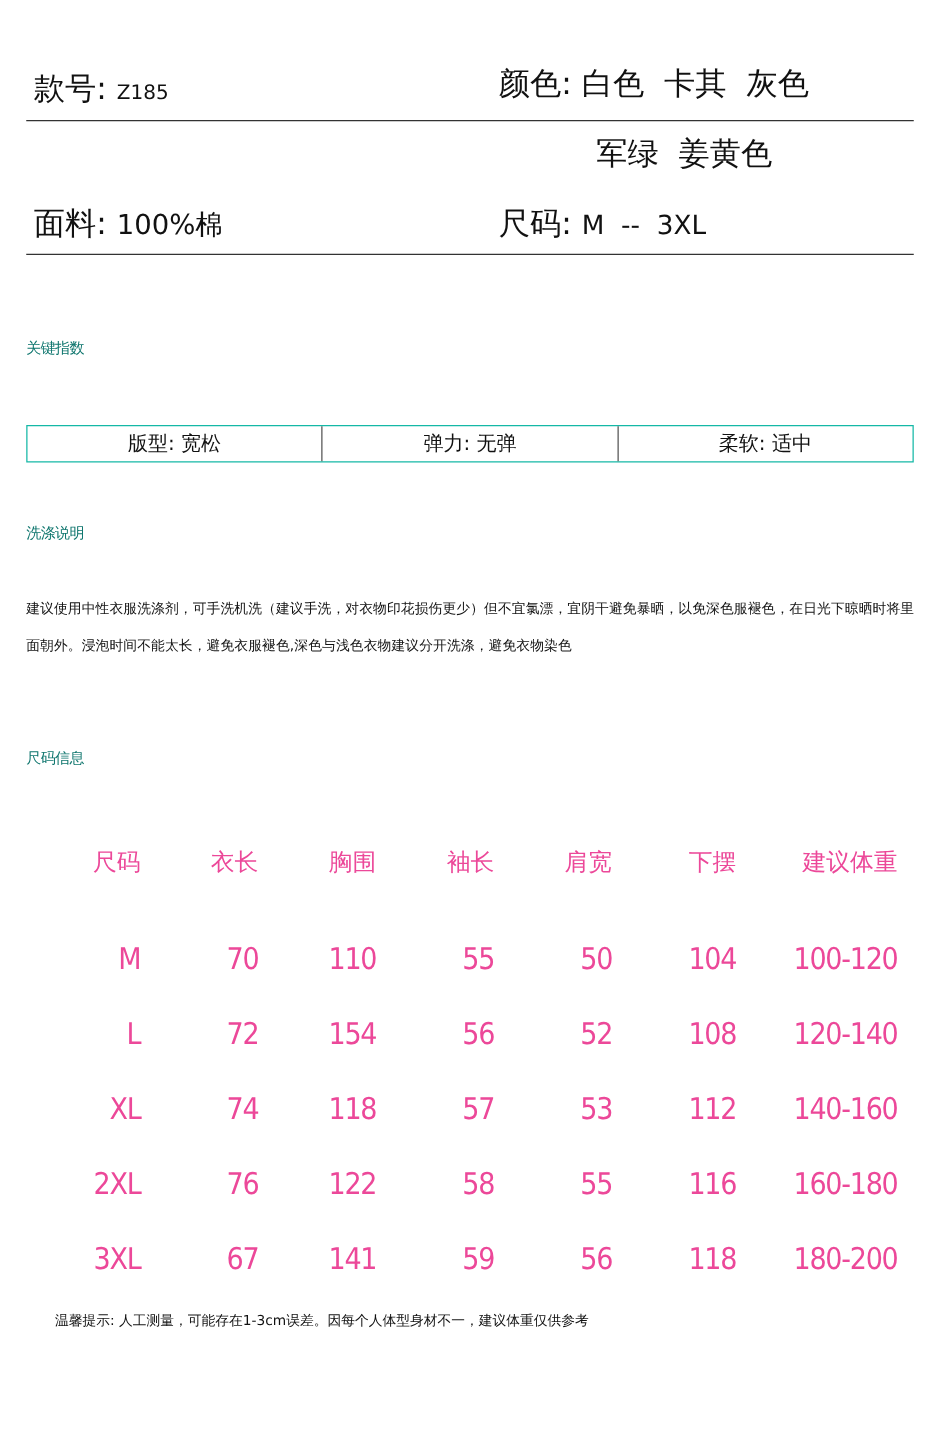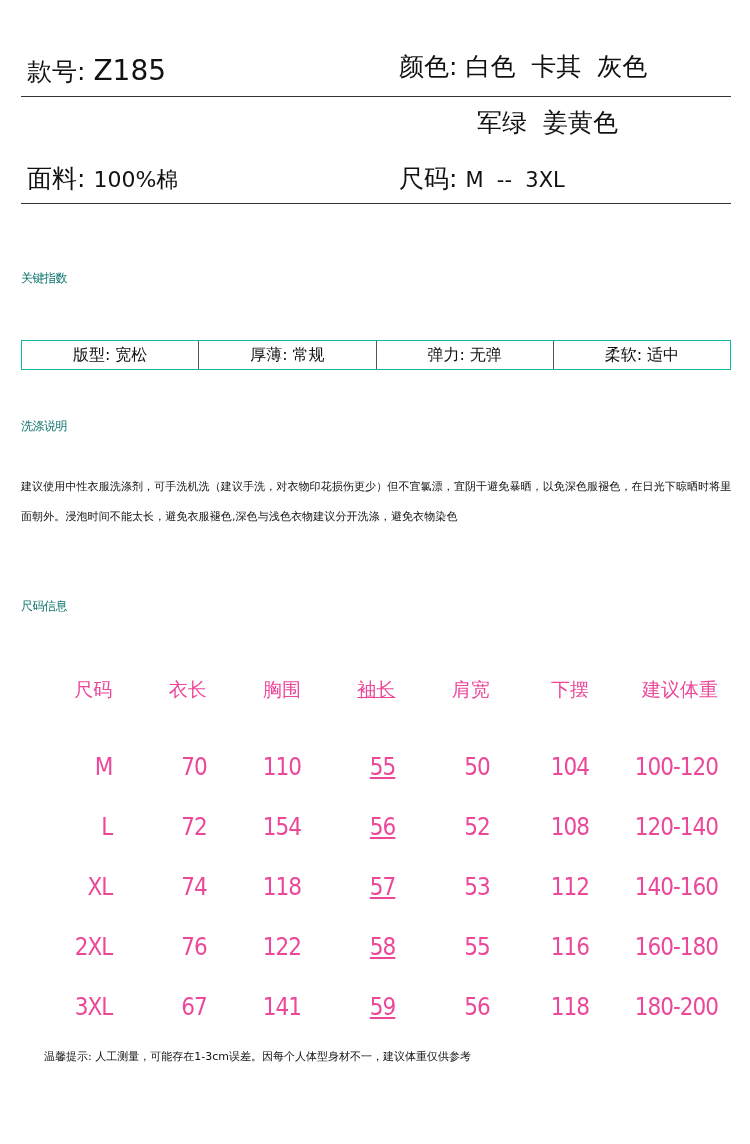--- a/index.html
+++ b/index.html
@@ -34,33 +34,33 @@
 
     
     .size-grid { position: absolute; left: 18px; top: 670px; width: 700px; }
     .size-row { display: flex; height: 60px; align-items: center; }
     .size-row.header { height: 40px; margin-bottom: 27px; }
     .size-cell { text-align: right; font-size: 24px; color: #ec4899; font-family: "DejaVu Sans Condensed", "DejaVu Sans", sans-serif; letter-spacing: -1px; }
     .size-row.header .size-cell { font-size: 19px; letter-spacing: 0; }
     .c0 { width: 95px; }
     .c1 { width: 95px; }
     .c2 { width: 95px; }
-    .c3 { width: 95px; text-decoration: underline; }
+    .c3 { width: 95px; }
     .c4 { width: 95px; }
     .c5 { width: 100px; }
     .c6 { width: 130px; }
 
     .note { position: absolute; left: 44px; top: 1049px; font-size: 11px; color: #111; }
   </style>
 </head>
 <body>
 
 <div class="abs spec-text" style="left:27px; top:56px;">
   <span>款号:</span>
-  <span style="font-size:28px;">Z185</span>
+  <span style="font-size:16px;">Z185</span>
 </div>
 <div class="abs spec-text" style="left:399px; top:52px;">
   <span>颜色:</span>
   <span style="white-space:pre;">白色  卡其  灰色</span>
 </div>
 <div class="hrule" style="top:96px;"></div>
 <div class="abs spec-text" style="left:477px; top:108px; white-space:pre;">军绿  姜黄色</div>
 
 <div class="abs spec-text" style="left:27px; top:164px;">
   <span>面料:</span>
@@ -68,21 +68,20 @@
 </div>
 <div class="abs spec-text" style="left:399px; top:164px;">
   <span>尺码:</span>
   <span style="font-size:21px; white-space:pre;">M  --  3XL</span>
 </div>
 <div class="hrule" style="top:203px;"></div>
 
 <div class="abs section-title" style="left:21px; top:270px;">关键指数</div>
 <div class="key-table">
   <div class="key-cell">版型: 宽松</div>
-  <div class="key-cell">厚薄: 常规</div>
   <div class="key-cell">弹力: 无弹</div>
   <div class="key-cell">柔软: 适中</div>
 </div>
 
 <div class="abs section-title" style="left:21px; top:418px;">洗涤说明</div>
 <div class="wash-text">建议使用中性衣服洗涤剂，可手洗机洗（建议手洗，对衣物印花损伤更少）但不宜氯漂，宜阴干避免暴晒，以免深色服褪色，在日光下晾晒时将里面朝外。浸泡时间不能太长，避免衣服褪色,深色与浅色衣物建议分开洗涤，避免衣物染色</div>
 
 <div class="abs section-title" style="left:21px; top:598px;">尺码信息</div>
 
 <div class="size-grid">

